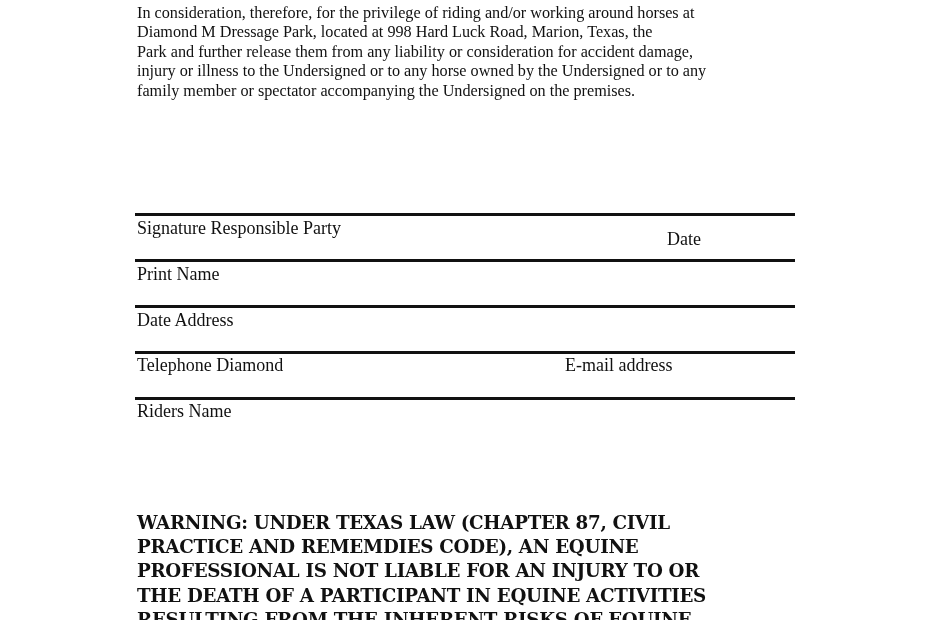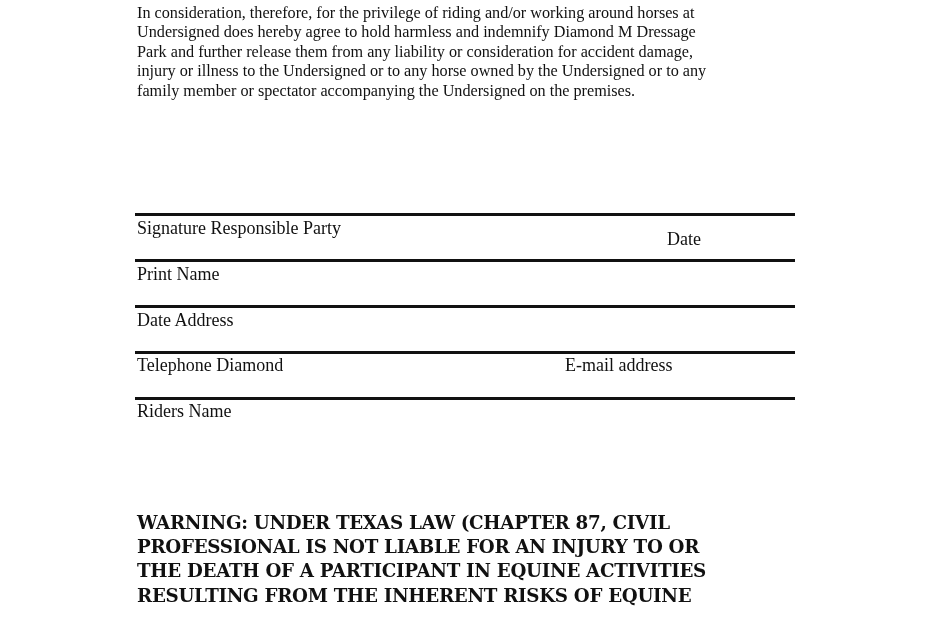--- a/index.html
+++ b/index.html
@@ -51,21 +51,21 @@
       margin: 0;
       letter-spacing: -0.3px;
     }
     .warning span { display: block; white-space: nowrap; }
   </style>
 </head>
 <body>
 
 <div class="para">
   <span>In consideration, therefore, for the privilege of riding and/or working around horses at</span>
-  <span>Undersigned does hereby agree to hold harmless and indemnify Diamond M Dressage</span>
+  <span>Diamond M Dressage Park, located at 998 Hard Luck Road, Marion, Texas, the</span>
   <span>Park and further release them from any liability or consideration for accident damage,</span>
   <span>injury or illness to the Undersigned or to any horse owned by the Undersigned or to any</span>
   <span>family member or spectator accompanying the Undersigned on the premises.</span>
 </div>
 
 <div class="field-line" style="top:213px;"></div>
 <div class="field-label" style="left:137px; top:219px;">Signature Responsible Party</div>
 <div class="field-label" style="left:667px; top:230px;">Date</div>
 
 <div class="field-line" style="top:259px;"></div>
@@ -76,16 +76,17 @@
 
 <div class="field-line" style="top:351px;"></div>
 <div class="field-label" style="left:137px; top:356px;">Telephone Diamond</div>
 <div class="field-label" style="left:565px; top:356px;">E-mail address</div>
 
 <div class="field-line" style="top:397px;"></div>
 <div class="field-label" style="left:137px; top:402px;">Riders Name</div>
 
 <div class="warning">
   <span>WARNING: UNDER TEXAS LAW  (CHAPTER 87, CIVIL</span>
+  <span>PRACTICE AND REMEMDIES CODE), AN EQUINE</span>
   <span>PROFESSIONAL IS NOT LIABLE FOR AN INJURY TO OR</span>
   <span>THE DEATH OF A PARTICIPANT IN EQUINE ACTIVITIES</span>
   <span>RESULTING FROM THE INHERENT RISKS OF EQUINE</span>
 </div>
 
 </body></html>

